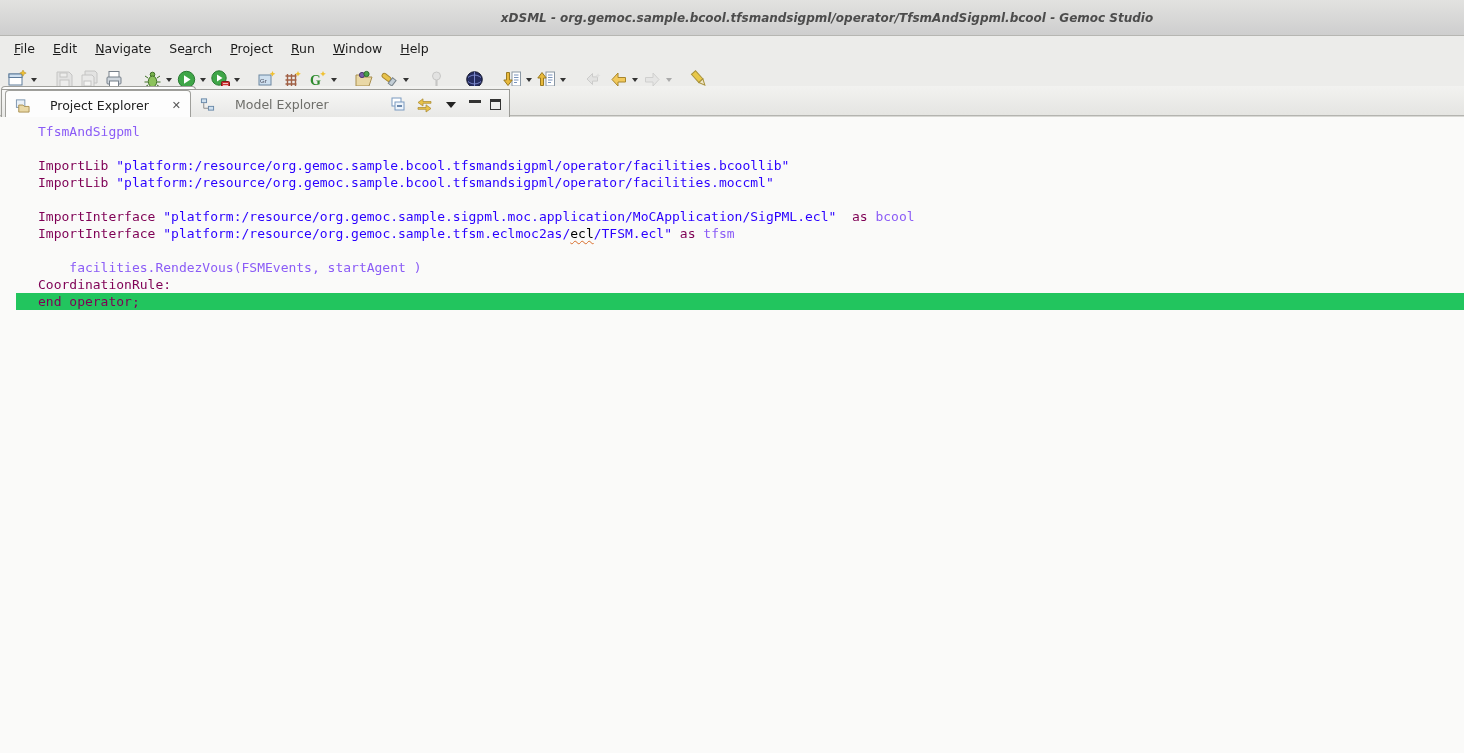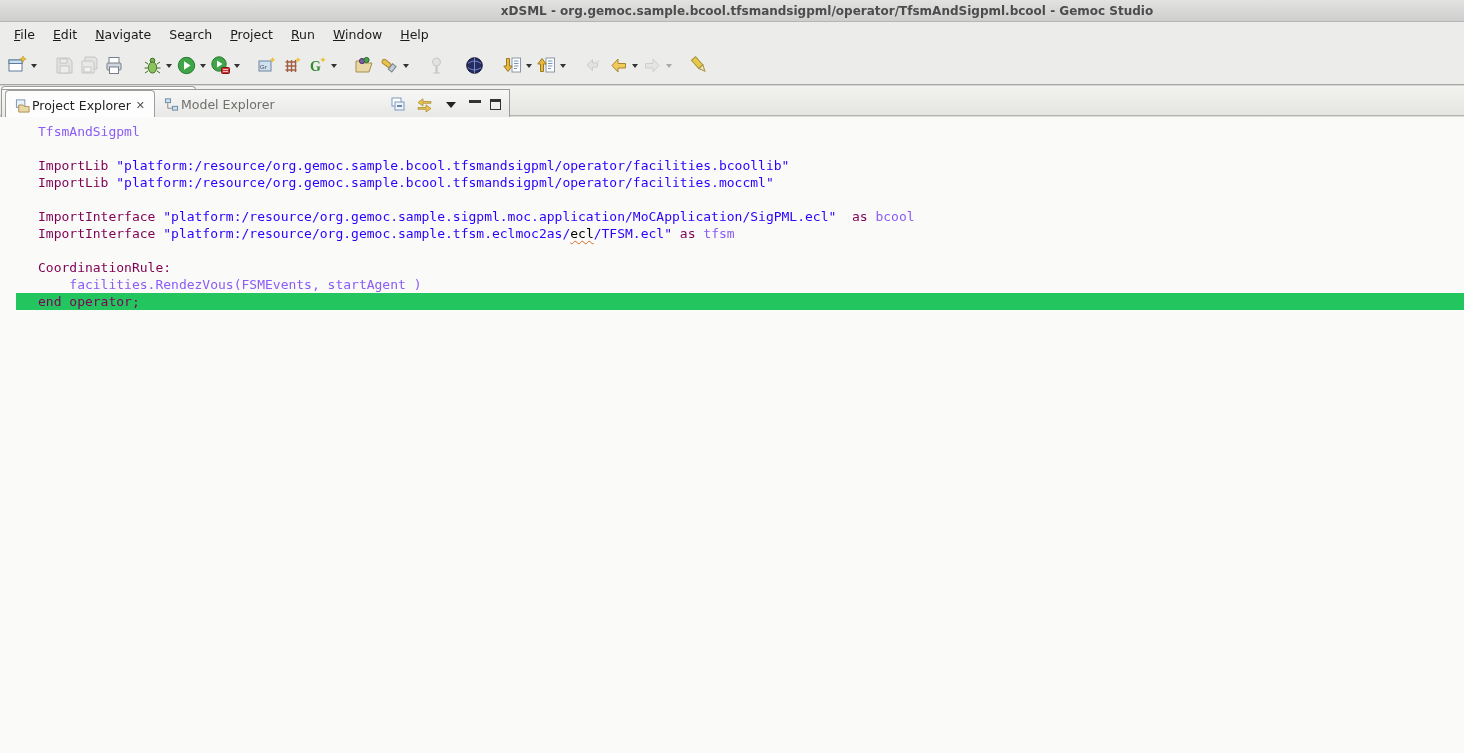--- a/index.html
+++ b/index.html
@@ -1,41 +1,41 @@
 <!DOCTYPE html>
 <html><head>
 <meta charset="utf-8">
 <style>
   * { margin:0; padding:0; box-sizing:border-box; }
   html,body { width:1464px; height:753px; overflow:hidden; }
   body { font-family:"DejaVu Sans","Liberation Sans",sans-serif; background:#d8d8d4; position:relative; font-size:12.5px; color:#222; }
 
   
-  .titlebar { height:22px; background:linear-gradient(#e2e2e0,#cecece); border-bottom:1px solid #b6b6b2;
-              display:flex; align-items:center; justify-content:center; padding-left:190px; }
+  .titlebar { height:36px; background:linear-gradient(#e2e2e0,#cecece); border-bottom:1px solid #b6b6b2;
+              display:flex; align-items:center; justify-content:center; padding-left:190px;font-style:italic; }
   .titlebar span { font-size:12px; font-weight:bold; color:#4c4c4c; white-space:nowrap; }
   .menubar { height:25px; background:#ececea; display:flex; align-items:center; padding-left:5px; }
   .menu-item { padding:3px 9px; color:#1b1b1b; cursor:default; }
   .menu-item u { text-decoration:underline; }
   .toolbar { height:38px; background:#ececea; border-bottom:1px solid #a6a6a2; display:flex; align-items:center; padding-left:6px; }
   .tbtn { display:flex; align-items:center; height:28px; padding:0 1px; margin-right:2px; border-radius:3px; }
   .tbtn.gap { margin-left:13px; }
   .tbtn svg { width:21px; height:21px; }
   .tbtn.disabled svg { opacity:.42; filter:grayscale(1); }
   .dd { width:0; height:0; border-left:3.5px solid transparent; border-right:3.5px solid transparent; border-top:4px solid #333; margin-left:3px; }
   .dd.disabled { border-top-color:#aaa; }
 
   
   .main { position:absolute; top:86px; left:0; right:0; bottom:0; background:#d8d8d4; }
   .panel { position:absolute; background:#fff; border:1px solid #9b9b97; }
   .explorer { left:1px; top:3px; width:509px; bottom:2px; }
   .editor { left:517px; top:3px; right:0; bottom:0; border:none; background:#fafaf9; }
 
   .view-header { height:30px; background:linear-gradient(#f7f7f6,#e7e7e5); border-bottom:1px solid #bcbcb8; display:flex; align-items:flex-end; }
-  .vtab { display:flex; align-items:center; gap:2px; height:29px; padding:0 9px; font-size:12.5px; }
+  .vtab { display:flex; align-items:center; gap:20px; height:29px; padding:0 9px; font-size:12.5px; }
   .vtab.active { background:#fdfdfd; border:1px solid #9f9f9b; border-bottom:none; border-radius:4px 4px 0 0; margin-left:3px; color:#222; }
   .vtab.inactive { color:#6e6e6a; }
   .close-x { font-size:11px; color:#555; margin-left:3px; }
   .hdr-actions { margin-left:auto; display:flex; align-items:center; gap:9px; padding:0 8px 6px 0; }
   .hdr-actions svg { width:17px; height:17px; }
   .chev { width:0; height:0; border-left:5px solid transparent; border-right:5px solid transparent; border-top:6px solid #222; margin:0 4px; }
   .mini { width:12px; height:9px; border-top:3px solid #333; }
   .maxi { width:11px; height:11px; border:1.5px solid #333; border-top:3.5px solid #333; }
 
   
@@ -600,18 +600,18 @@
       </div>
     <div class="codearea" id="code">
         <div class="cline"><span class="tok-p">TfsmAndSigpml</span></div>
         <div class="cline"></div>
         <div class="cline"><span class="tok-k">ImportLib</span><span class="tok-p"> </span><span class="tok-s">"platform:/resource/org.gemoc.sample.bcool.tfsmandsigpml/operator/facilities.bcoollib"</span></div>
         <div class="cline"><span class="tok-k">ImportLib</span><span class="tok-p"> </span><span class="tok-s">"platform:/resource/org.gemoc.sample.bcool.tfsmandsigpml/operator/facilities.moccml"</span></div>
         <div class="cline"></div>
         <div class="cline"><span class="tok-k">ImportInterface</span><span class="tok-p"> </span><span class="tok-s">"platform:/resource/org.gemoc.sample.sigpml.moc.application/MoCApplication/SigPML.ecl"</span><span class="tok-p">  </span><span class="tok-k">as</span><span class="tok-p"> bcool</span></div>
         <div class="cline"><span class="tok-k">ImportInterface</span><span class="tok-p"> </span><span class="tok-s">"platform:/resource/org.gemoc.sample.tfsm.eclmoc2as/</span><span class="tok-sq">ecl</span><span class="tok-s">/TFSM.ecl"</span><span class="tok-p"> </span><span class="tok-k">as</span><span class="tok-p"> tfsm</span></div>
         <div class="cline"></div>
+        <div class="cline"><span class="tok-p">    facilities.RendezVous(FSMEvents, startAgent )</span></div>
         <div class="cline"><span class="tok-k">CoordinationRule:</span></div>
-        <div class="cline"><span class="tok-p">    facilities.RendezVous(FSMEvents, startAgent )</span></div>
         <div class="cline" style="background: #22c55e;"><span class="tok-k">end operator;</span></div>
       </div>
   </div>
 </div>
 
 </body></html>

